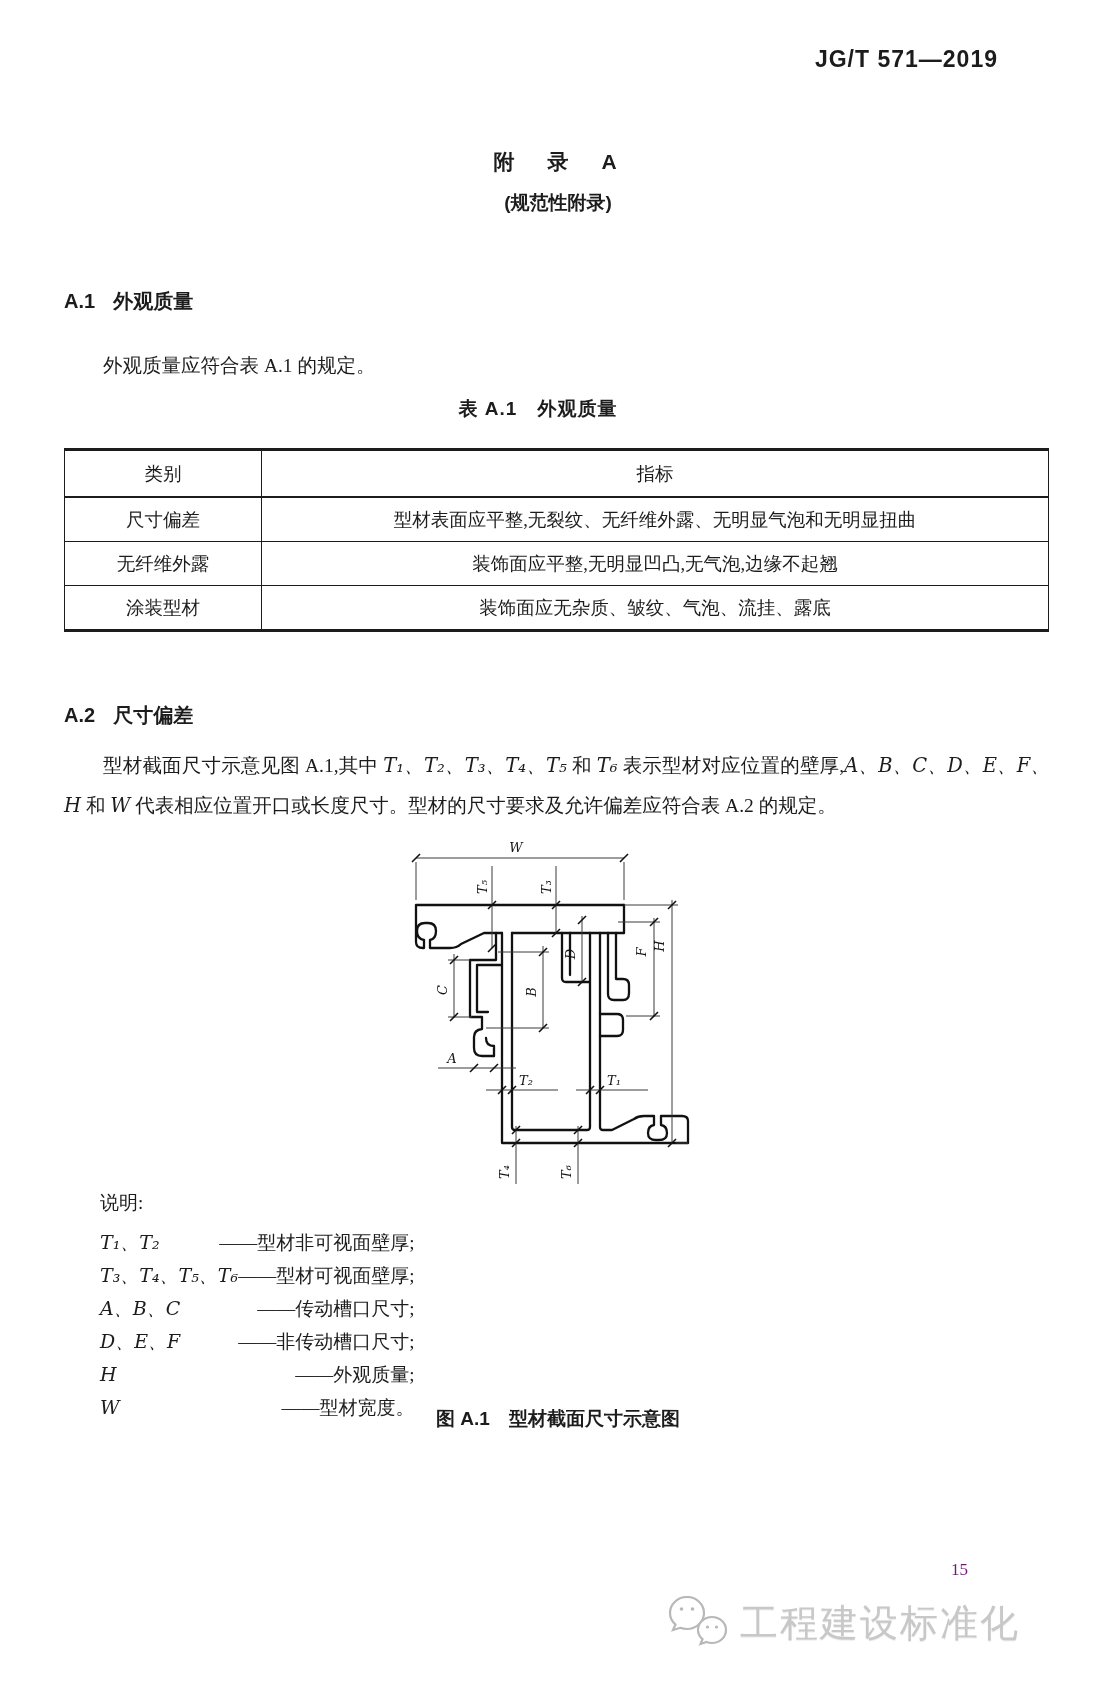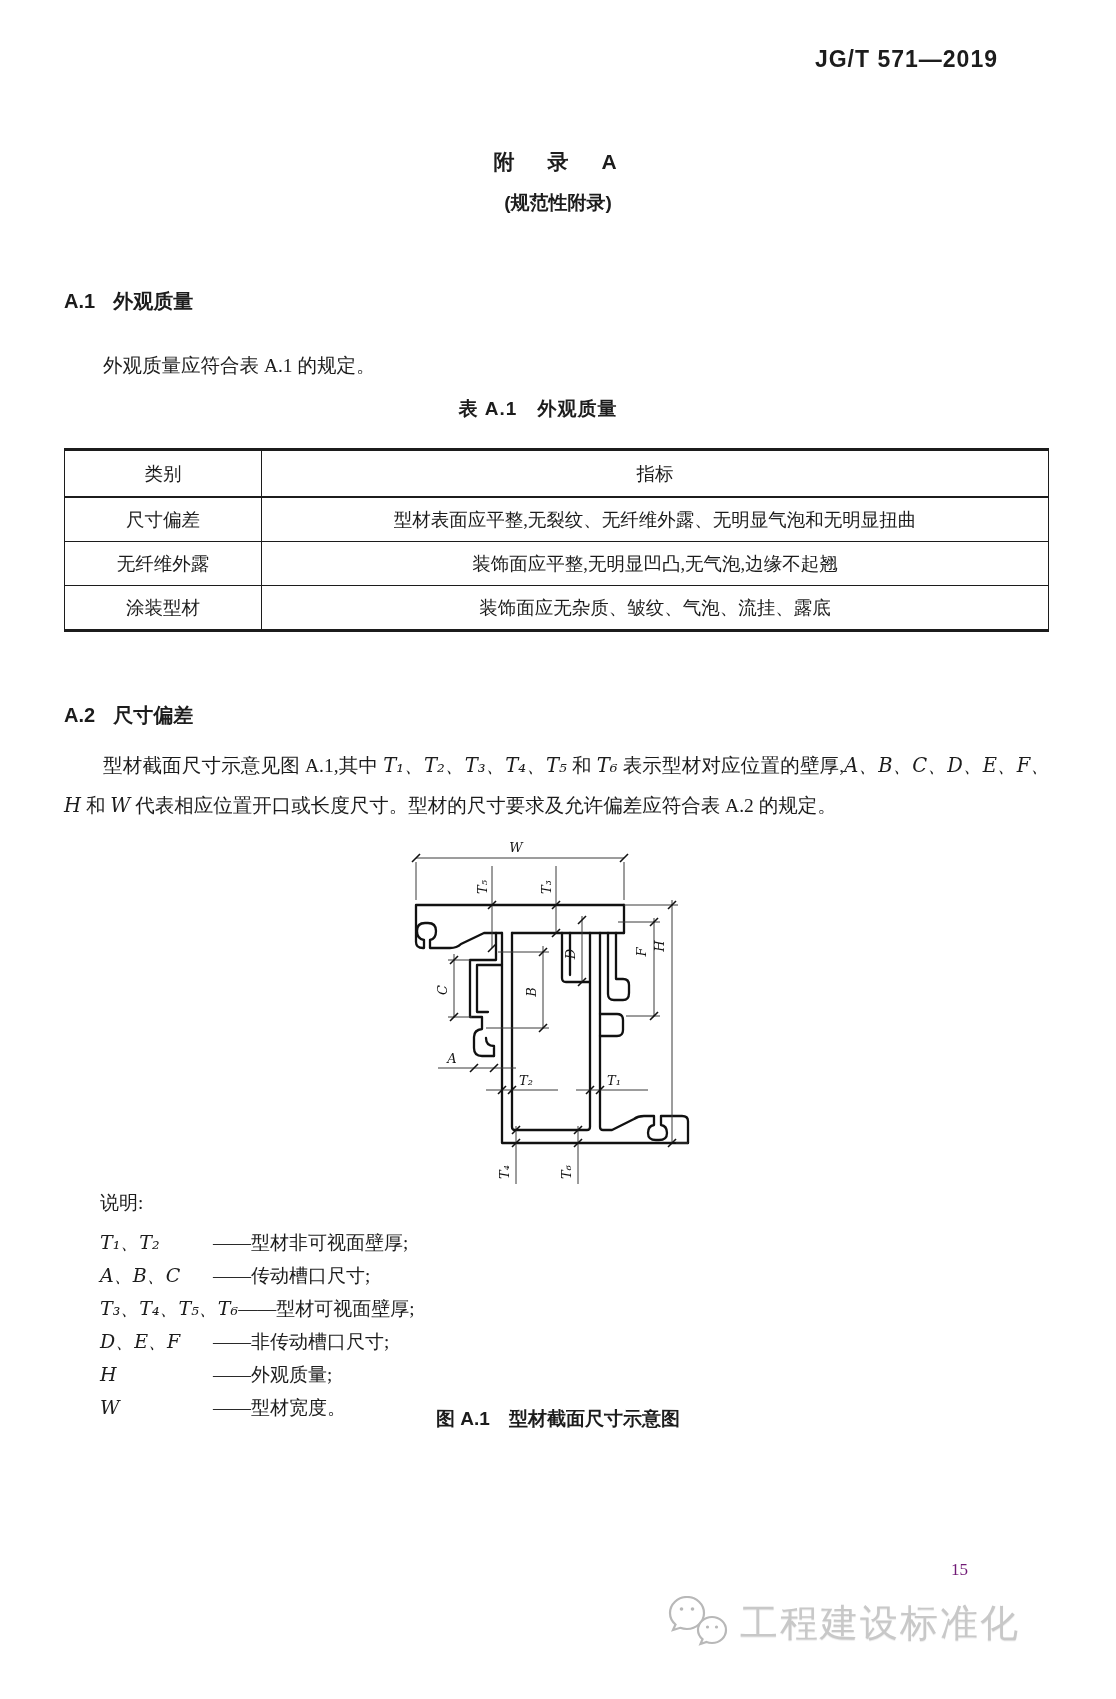--- a/index.html
+++ b/index.html
@@ -23,21 +23,21 @@
     border-top:3px solid #1c1c1c;border-bottom:3px solid #1c1c1c;
     font-size:18.5px;
   }
   table.a1 td{border:1px solid #1c1c1c;text-align:center;vertical-align:middle;padding:0 6px;}
   table.a1 tr.hdr td{height:45px;border-bottom:2.5px solid #1c1c1c;}
   table.a1 tr.r td{height:43px;}
   table.a1 td.c1{width:184px;}
   .var{font-style:italic;font-family:"DejaVu Serif",serif;margin-top:36px;}
   .legend{left:100px;top:1190px;font-size:19px;}
   .legend .lg-title{margin-bottom:14px;}
-  .lg-row{display:flex;align-items:baseline;height:33px;}
+  .lg-row{display:flex;align-items:baseline;height:33px;justify-content:space-between;}
   .lg-sym{min-width:113px;font-style:italic;font-family:"DejaVu Serif",serif;}
   .fig-caption{top:1406px;left:0;width:1116px;text-align:center;font-family:"Liberation Sans",sans-serif;font-weight:bold;font-size:19px;}
   .page-num{top:1560px;right:148px;font-size:17px;color:#701a75;}
   .watermark{top:1596px;right:96px;display:flex;align-items:center;gap:10px;}
   .wm-text{font-family:"Liberation Sans",sans-serif;font-size:38px;color:#c8c8c8;letter-spacing:2px;text-shadow:0 1px 1px #e8e8e8;}
   
   .diagram{top:832px;left:366px;}
   .diagram .p{fill:none;stroke:#111;stroke-width:2.3;stroke-linejoin:round;stroke-linecap:round;}
   .diagram .d{fill:none;stroke:#3a3a3a;stroke-width:1;}
   .diagram .tk{stroke:#111;stroke-width:1.6;}
@@ -159,26 +159,26 @@
   <text x="205" y="340" transform="rotate(-90 205 340)" text-anchor="middle">T₆</text>
 </svg>
 
 <div class="abs legend">
   <div class="lg-title">说明:</div>
   <div class="lg-row">
     <span class="lg-sym">T₁、T₂</span>
     <span>——型材非可视面壁厚;</span>
   </div>
   <div class="lg-row">
+    <span class="lg-sym">T₃、T₄、T₅、T₆</span>
+    <span>——型材可视面壁厚;</span>
+  </div>
+  <div class="lg-row">
     <span class="lg-sym">A、B、C</span>
     <span>——传动槽口尺寸;</span>
-  </div>
-  <div class="lg-row">
-    <span class="lg-sym">T₃、T₄、T₅、T₆</span>
-    <span>——型材可视面壁厚;</span>
   </div>
   <div class="lg-row">
     <span class="lg-sym">D、E、F</span>
     <span>——非传动槽口尺寸;</span>
   </div>
   <div class="lg-row">
     <span class="lg-sym">H</span>
     <span>——外观质量;</span>
   </div>
   <div class="lg-row">

